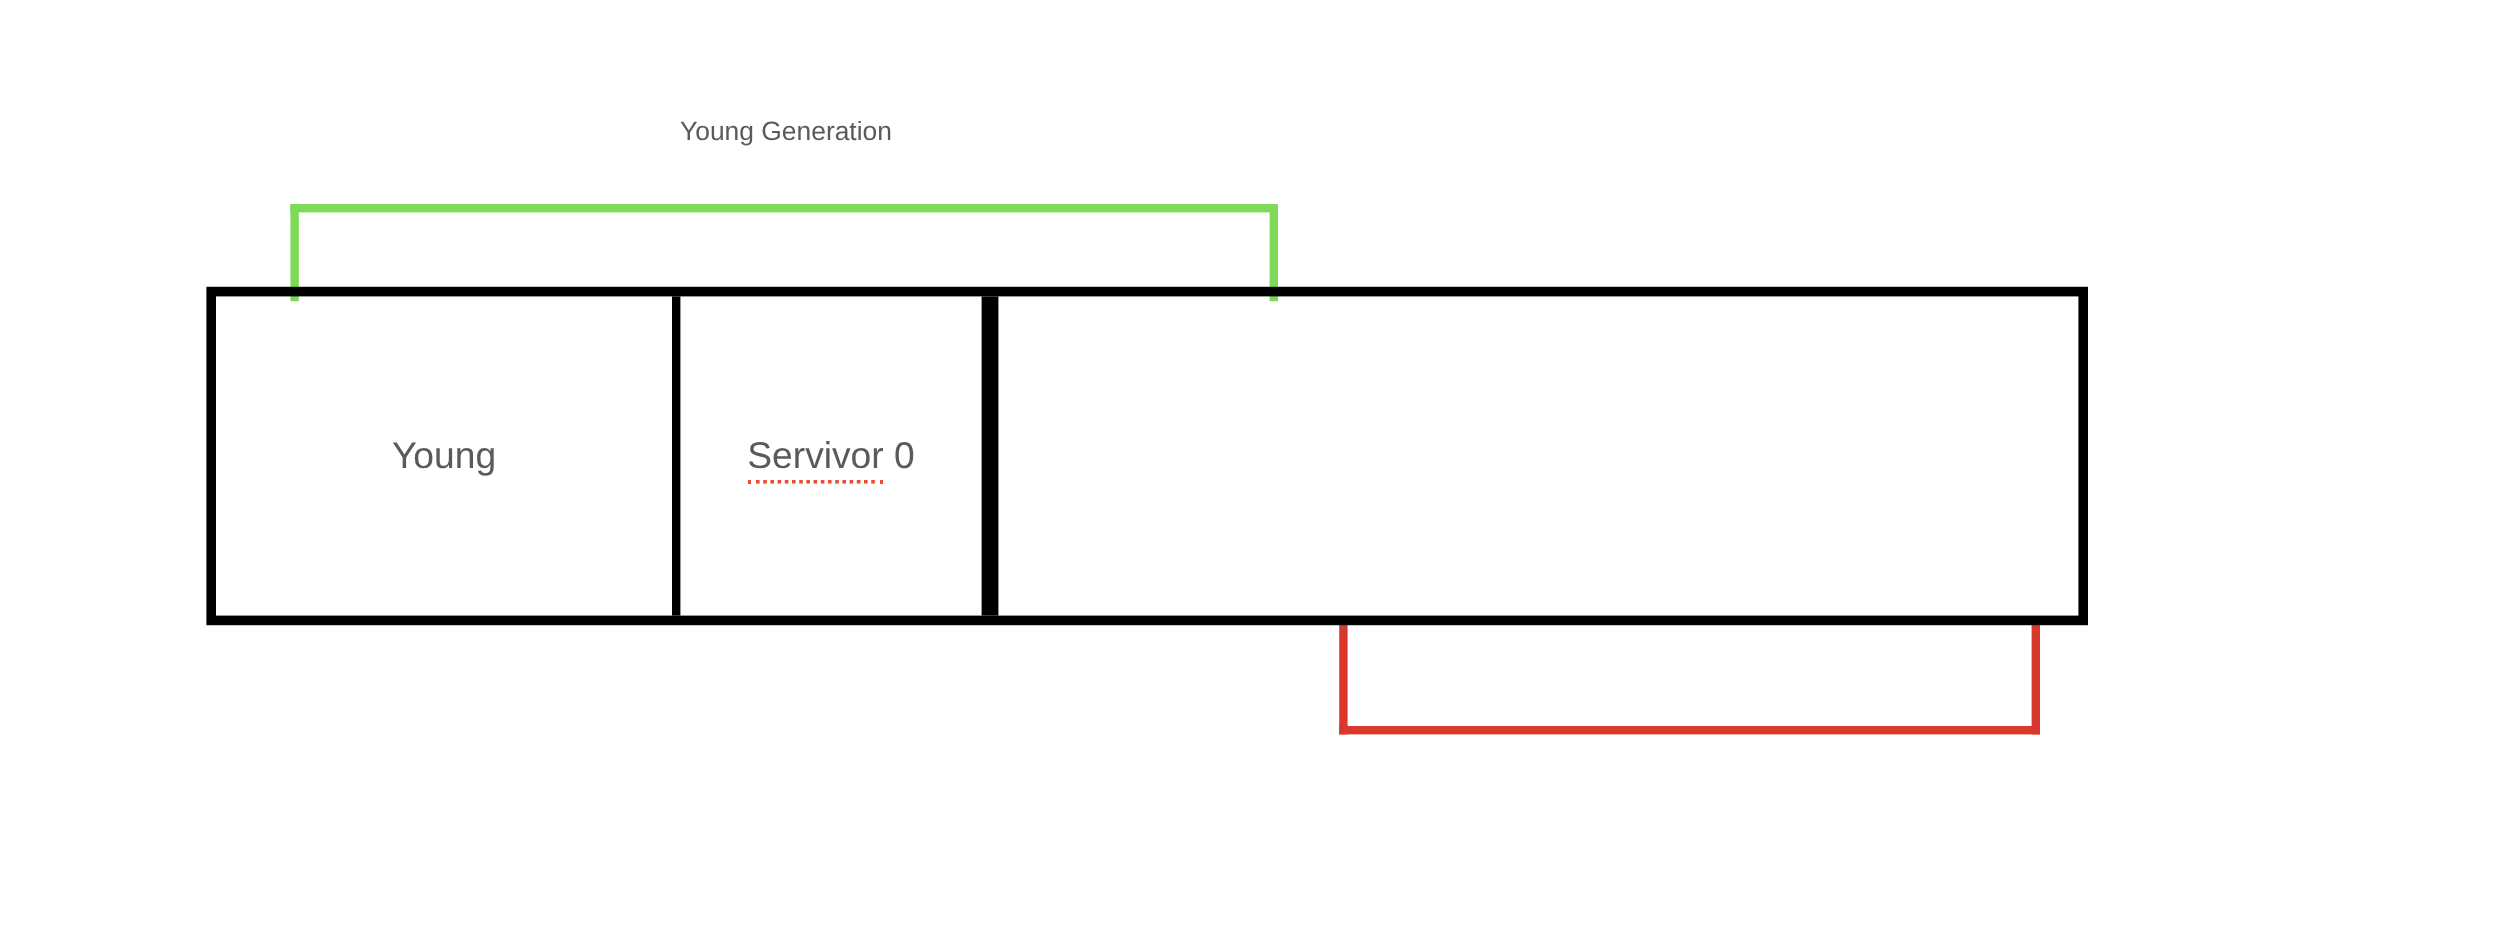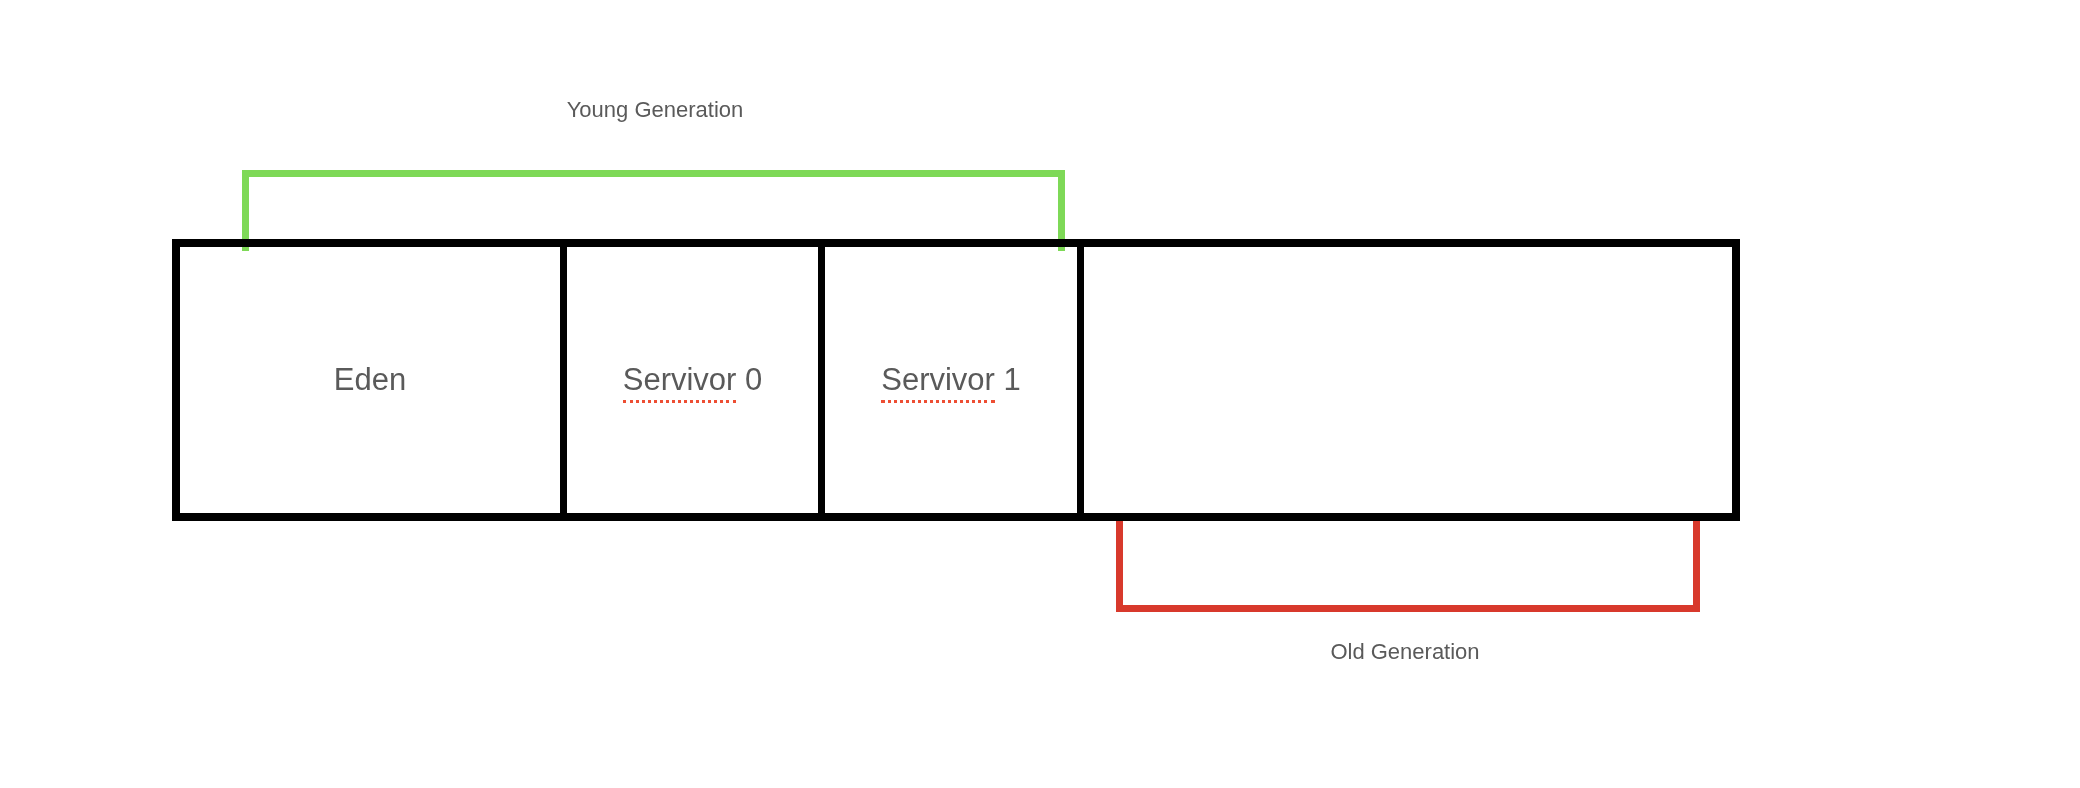--- a/index.html
+++ b/index.html
@@ -105,42 +105,36 @@
 <div class="canvas">
 
   <div class="gen-label young">Young Generation</div>
 
   <div class="bracket young-bracket"></div>
 
   <div class="memory-row">
 
     <div class="cell eden">
       <div class="cell-label">
-        <span>Eden</span>
+        <span>Young</span>
       </div>
     </div>
 
     <div class="divider"></div>
 
     <div class="cell survivor0">
       <div class="cell-label">
         <span class="misspell">Servivor</span><span> 0</span>
       </div>
     </div>
 
     <div class="divider"></div>
 
-    <div class="cell survivor1">
-      <div class="cell-label">
-        <span class="misspell">Servivor</span><span> 1</span>
-      </div>
-    </div>
 
     <div class="divider"></div>
 
 
   </div>
 
   <div class="bracket old-bracket"></div>
 
-  <div class="gen-label old">Old Generation</div>
 
 </div>
 
 </body></html>

